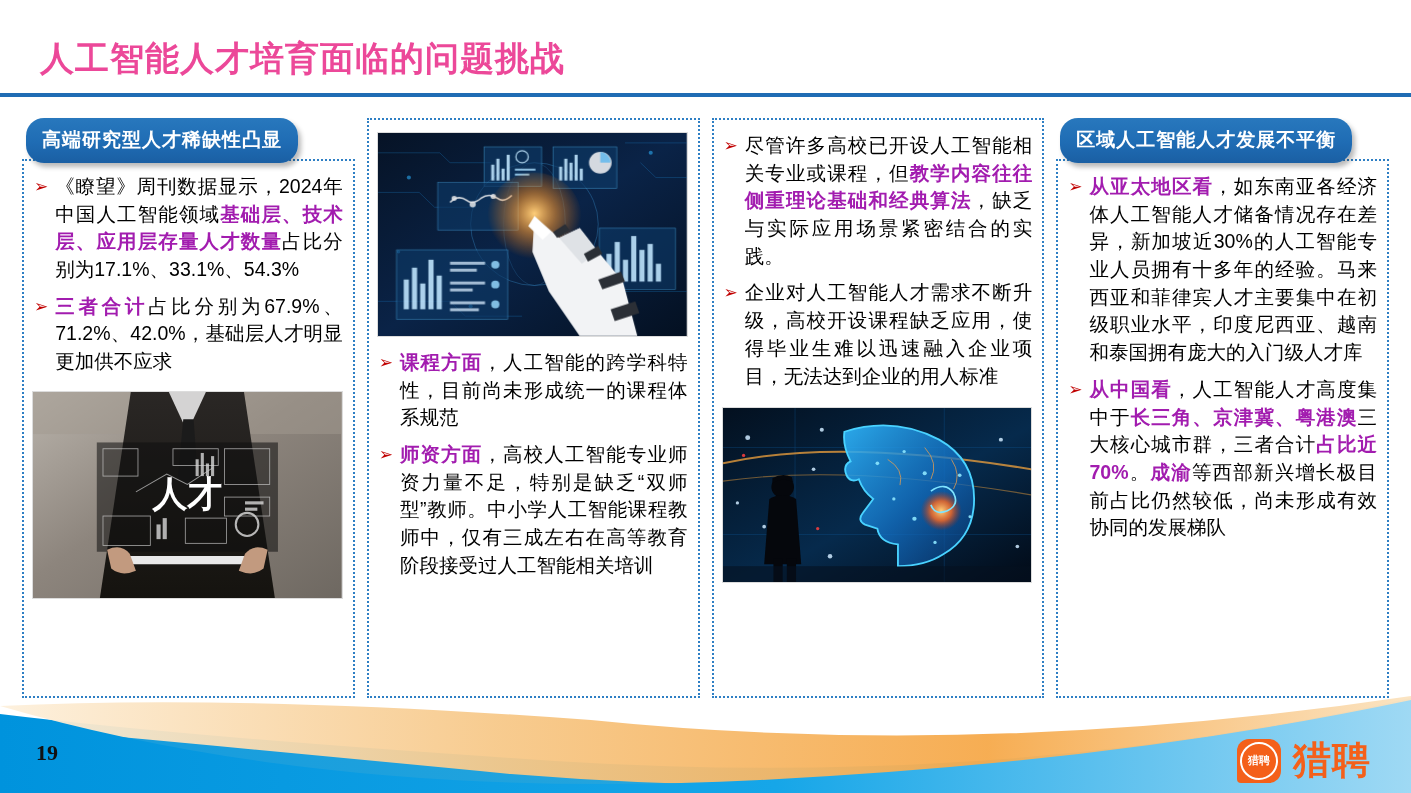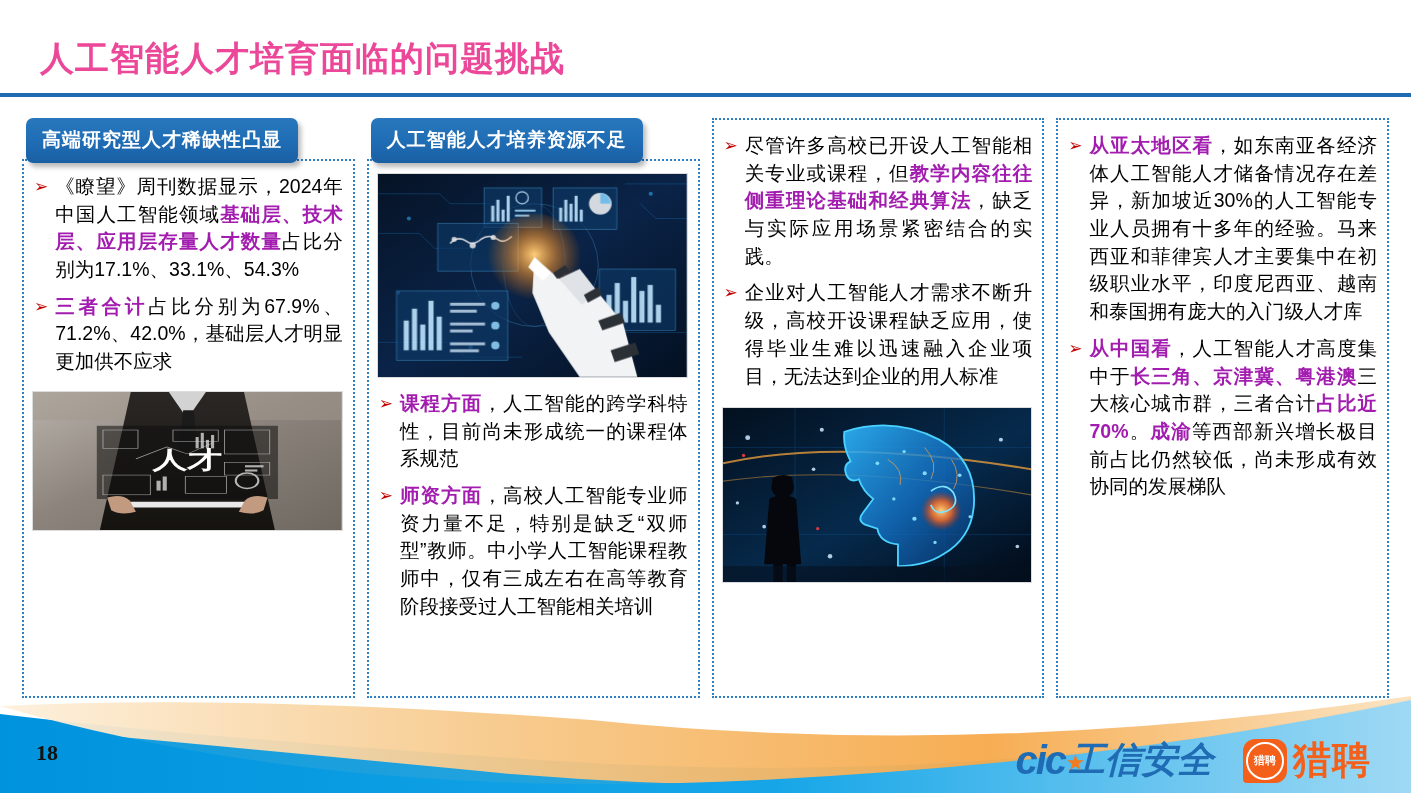--- a/index.html
+++ b/index.html
@@ -50,21 +50,21 @@
     height: 100%;
     position: relative;
   }
   .col-header {
     position: relative;
     z-index: 3;
     align-self: flex-start;
     margin-left: 4px;
     margin-bottom: -4px;
     padding: 9px 16px 10px 16px;
-    border-radius: 7px;
+    border-radius: 18px;
     background: linear-gradient(180deg, #2878bd 0%, #1f6cb4 55%, #1a5fa3 100%);
     color: #ffffff;
     font-size: 19px;
     font-weight: bold;
     letter-spacing: 1px;
     white-space: nowrap;
     box-shadow: 3px 4px 5px rgba(0,0,0,0.28);
     text-align: right;
   }
   .col-body {
@@ -106,21 +106,21 @@
   .photo {
     width: 100%;
     border: 1px solid #dcdcdc;
     box-sizing: border-box;
     position: relative;
     overflow: hidden;
     flex: 0 0 auto;
   }
   .photo svg { display: block; width: 100%; height: 100%; }
 
-  .photo-talent { height: 140px; margin-top: 6px; }
+  .photo-talent { height: 208px; margin-top: 6px; }
   .photo-robot  { height: 205px; margin-bottom: 12px; }
   .photo-head   { height: 176px; margin-top: 8px; }
 
   
   .footer {
     position: absolute;
     left: 0; top: 696px;
     width: 1411px; height: 97px;
     overflow: hidden;
   }
@@ -150,21 +150,21 @@
     position: relative;
   }
   .cic-star {
     position: absolute; left: 50px; top: 12px;
     color: #f07c22; font-size: 22px; font-style: normal;
   }
   .cic-cn {
     font-size: 36px; font-weight: bold; font-style: italic;
     color: #1f6cb4; letter-spacing: 0px;
   }
-  .logo-liepin { display: flex; align-items: center; gap: 6px; }
+  .logo-liepin { display: flex; align-items: center; gap: 12px; }
   .liepin-bubble {
     width: 44px; height: 44px;
     background: #f4601a;
     border-radius: 12px 12px 12px 4px;
     color: #ffffff;
     font-size: 13px; font-weight: bold;
     display: flex; align-items: center; justify-content: center;
     position: relative;
   }
   .liepin-bubble .ring {
@@ -244,21 +244,20 @@
 
           <rect x="86" y="156" width="128" height="8" rx="3" fill="#e9e9e9"></rect>
           <path d="M72 150 q14 -6 22 4 l6 16 q-14 6 -24 -2 Z" fill="#c29a7f"></path>
           <path d="M228 150 q-14 -6 -22 4 l-6 16 q14 6 24 -2 Z" fill="#c29a7f"></path>
         </svg>
       </div>
     </div>
   </div>
 
   <div class="column">
-    <div class="col-header">人工智能人才培养资源不足</div>
     <div class="col-body">
       <div class="photo photo-robot">
         <svg viewBox="0 0 300 205" preserveAspectRatio="none">
           <defs>
             <linearGradient id="techbg" x1="0" y1="0" x2="1" y2="1">
               <stop offset="0%" stop-color="#061326"></stop>
               <stop offset="50%" stop-color="#0a2347"></stop>
               <stop offset="100%" stop-color="#041021"></stop>
             </linearGradient>
             <radialGradient id="glow" cx="50%" cy="45%" r="50%">
@@ -459,20 +458,21 @@
             <circle cx="20" cy="48" r="1.6"></circle>
               <circle cx="92" cy="122" r="1.6"></circle>
           </g>
           <rect x="0" y="160" width="300" height="16" fill="#05101f" opacity="0.6"></rect>
         </svg>
       </div>
     </div>
   </div>
 
   <div class="column">
+    <div class="col-header">区域人工智能人才发展不平衡</div>
     <div class="col-body">
       <div class="bullet">
         <span class="bullet-mark">➢</span>
         <span class="bullet-text"><span class="em">从亚太地区看</span><span>，如东南亚各经济体人工智能人才储备情况存在差异，新加坡近30%的人工智能专业人员拥有十多年的经验。马来西亚和菲律宾人才主要集中在初级职业水平，印度尼西亚、越南和泰国拥有庞大的入门级人才库</span></span>
       </div>
       <div class="bullet">
         <span class="bullet-mark">➢</span>
         <span class="bullet-text"><span class="em">从中国看</span><span>，人工智能人才高度集中于</span><span class="em">长三角、京津冀、粤港澳</span><span>三大核心城市群，三者合计</span><span class="em">占比近70%</span><span>。</span><span class="em">成渝</span><span>等西部新兴增长极目前占比仍然较低，尚未形成有效协同的发展梯队</span></span>
       </div>
     </div>
@@ -494,26 +494,22 @@
         <stop offset="70%" stop-color="#f6a94a"></stop>
         <stop offset="100%" stop-color="#fbe3c0"></stop>
       </linearGradient>
     </defs>
     <path d="M0 18 L0 97 L1411 97 L1411 2 q-420 96 -900 60 Q180 40 0 18 Z" fill="url(#blueWave)"></path>
     <path d="M0 10 q330 96 760 74 q360 -18 651 -80 l0 -4 q-430 64 -820 24 Q240 -2 0 10 Z" fill="url(#orangeWave)" opacity="0.95"></path>
     <path d="M0 30 L0 97 L1411 97 L1411 30 q-430 86 -900 48 Q200 48 0 30 Z" fill="url(#blueWave)" opacity="0.92"></path>
   </svg>
 </div>
 
-<div class="page-number">18</div>
+<div class="page-number">19</div>
 
 <div class="logos">
-  <div class="logo-cic">
-    <span class="cic-word"><span>cic</span><span class="cic-star">★</span></span>
-    <span class="cic-cn">工信安全</span>
-  </div>
   <div class="logo-liepin">
     <span class="liepin-bubble">
         <span class="ring">猎聘</span>
       </span>
     <span class="liepin-word">猎聘</span>
   </div>
 </div>
 
 </body></html>

